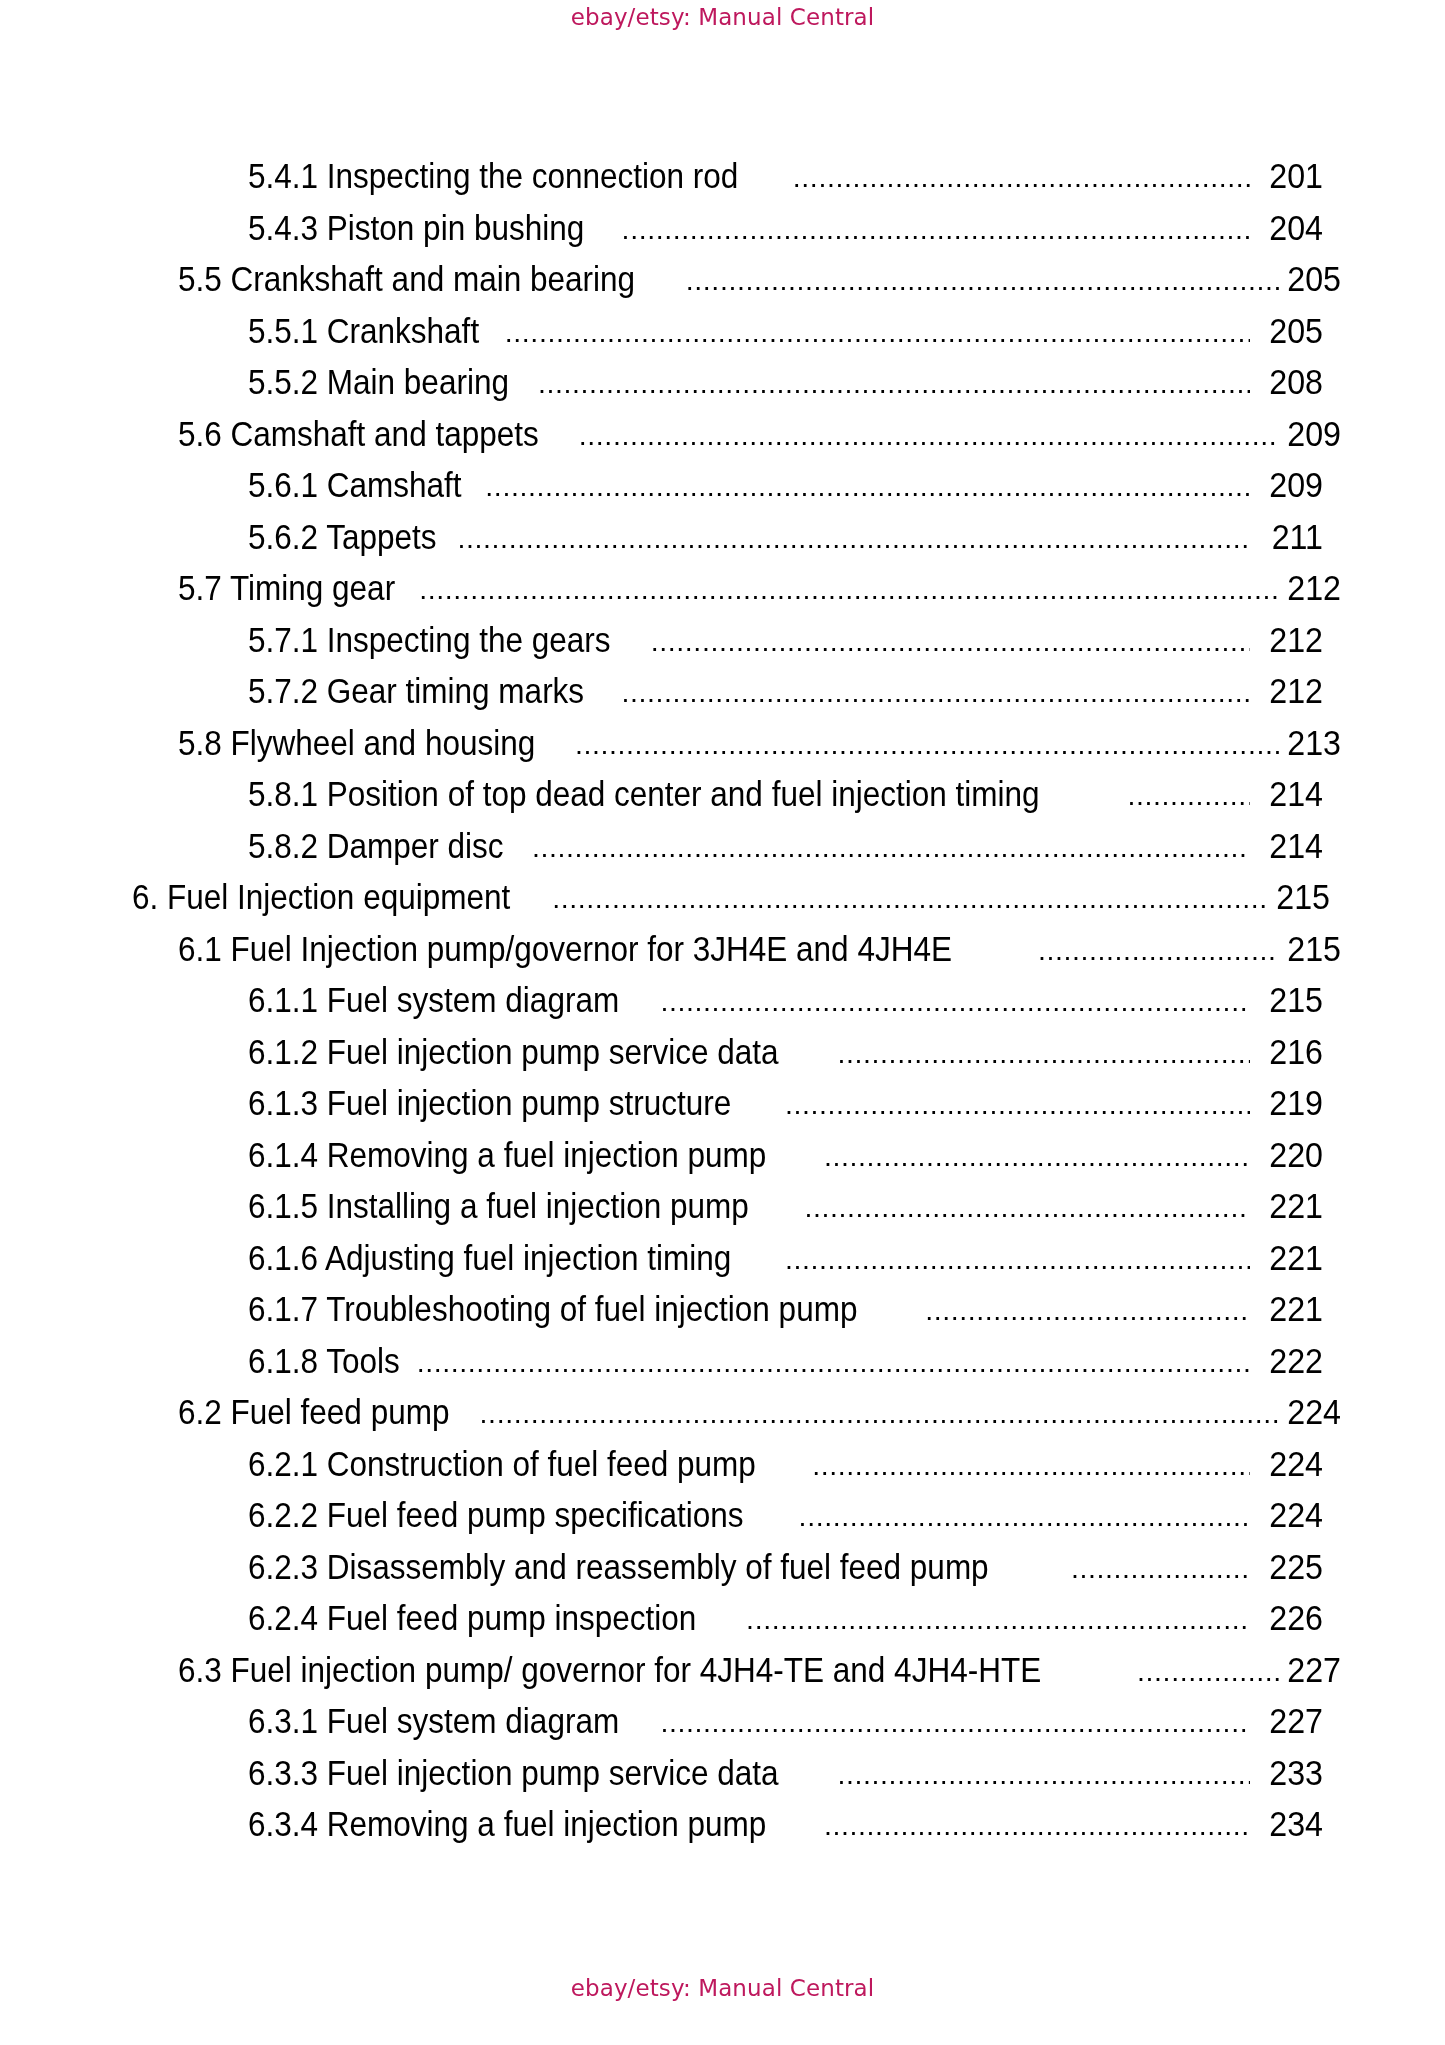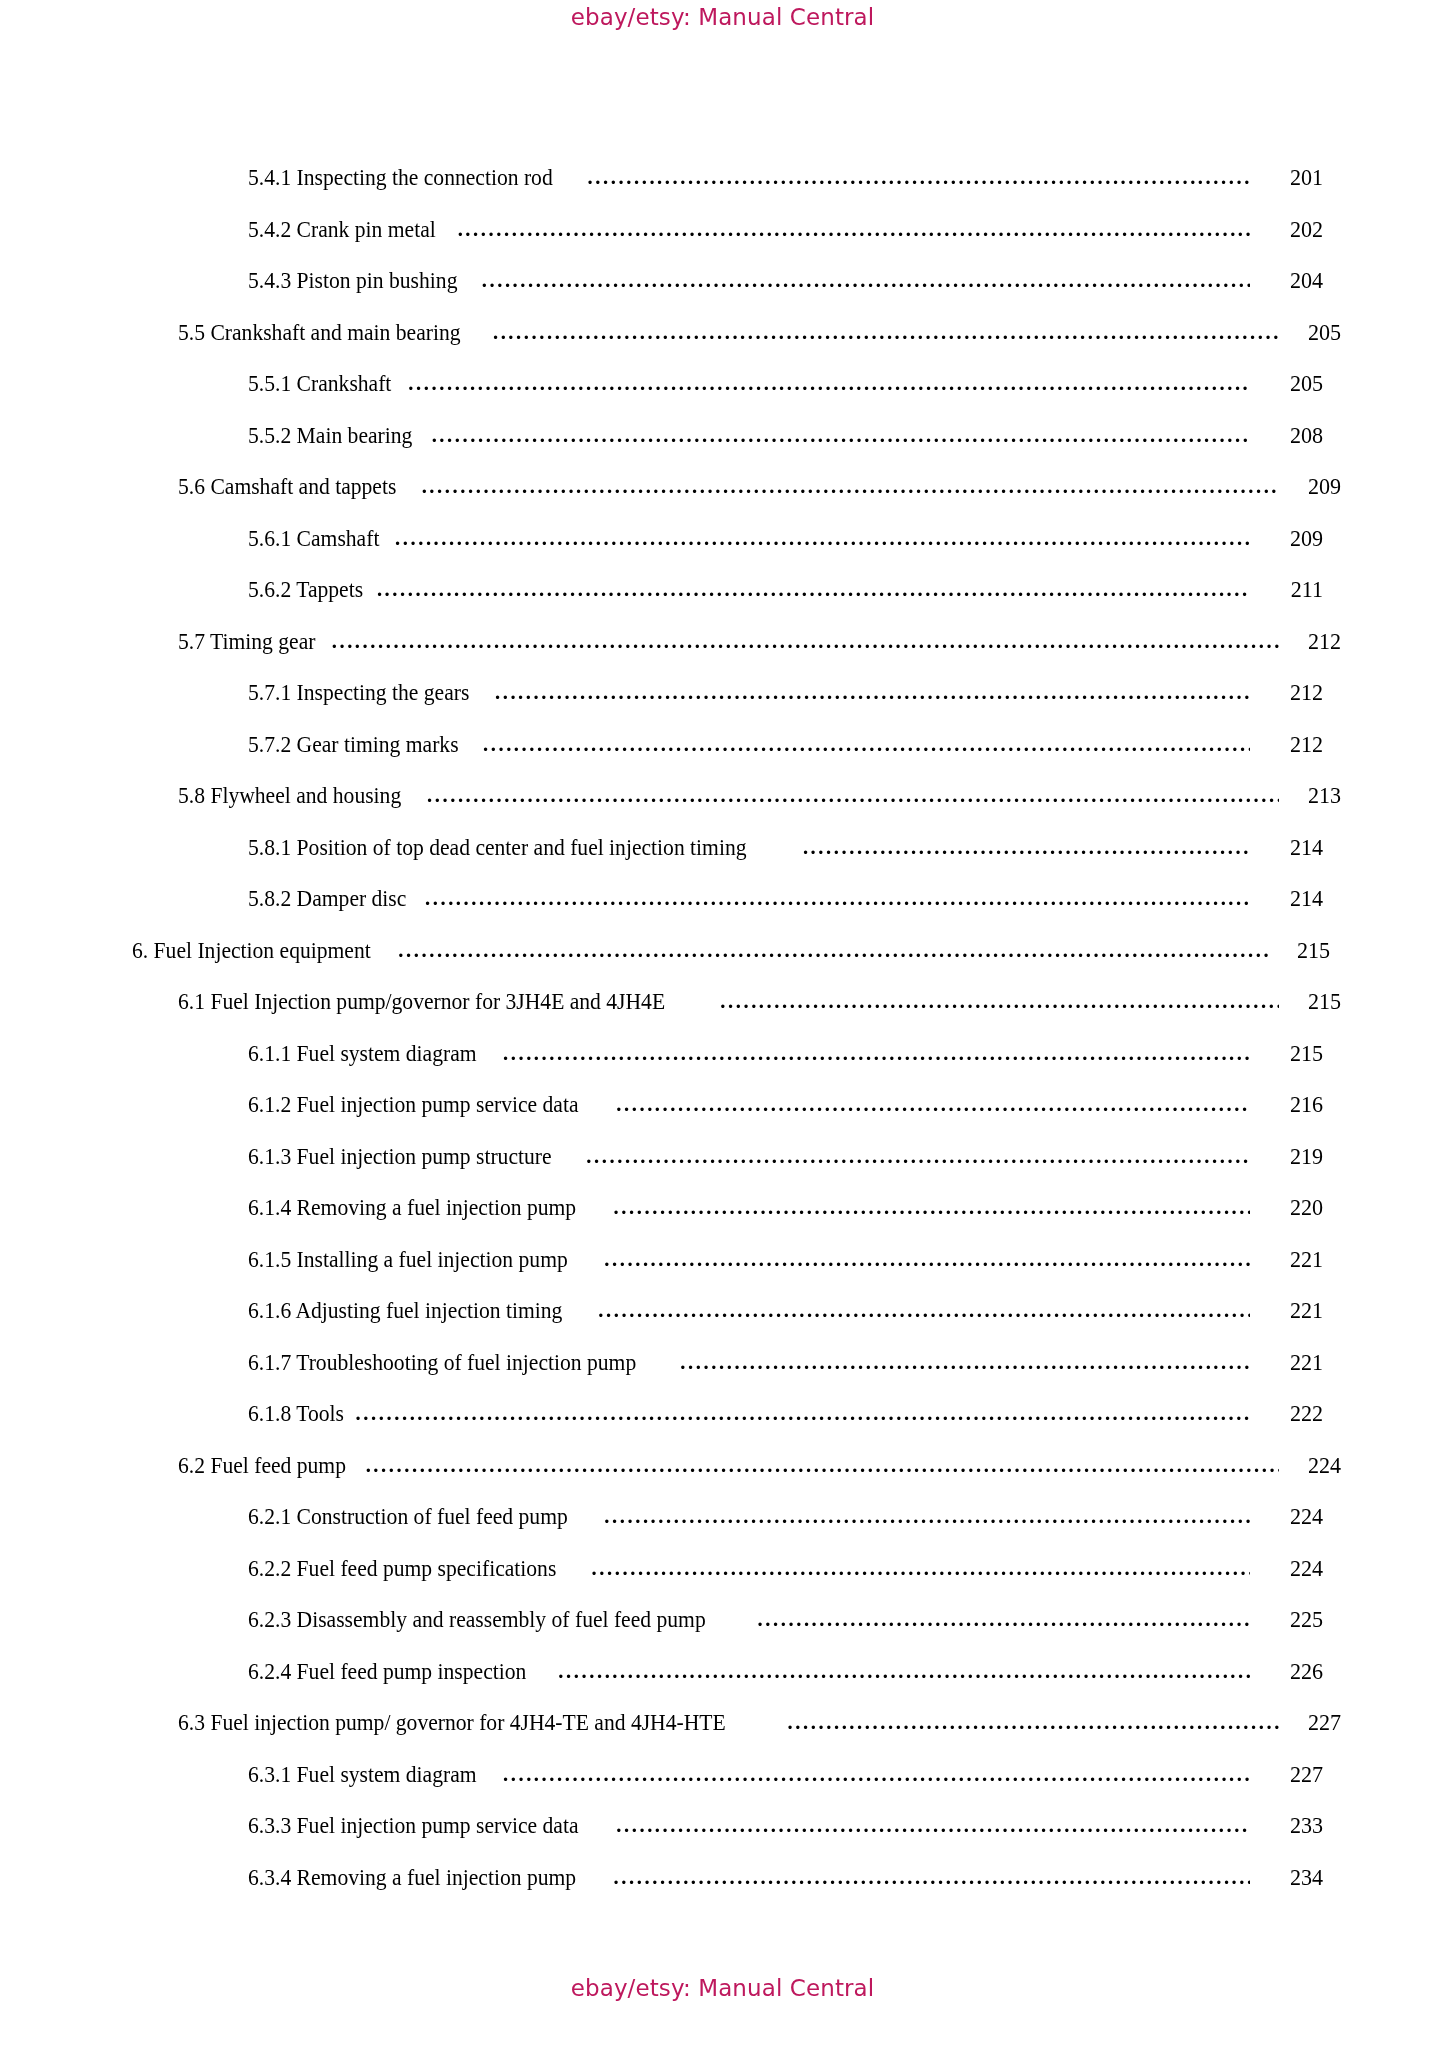--- a/index.html
+++ b/index.html
@@ -43,25 +43,25 @@
   .toc {
     position: absolute;
     top: 150px;
     left: 0;
     width: 1445px;
   }
 
   .toc-row {
     display: flex;
     align-items: baseline;
-    font-size: 24px;
+    font-size: 35px;
     line-height: 51.5px;
     height: 51.5px;
     white-space: nowrap;
-    font-family: Liberation Serif, serif;
+    font-family: Liberation Sans, sans-serif;
     font-stretch: condensed;
     transform-origin: left center;
   }
 
   
   .lvl1 { padding-left: 132px;  padding-right: 115px; }
   .lvl2 { padding-left: 178px;  padding-right: 104px; }
   .lvl3 { padding-left: 248px;  padding-right: 122px; }
 
   .toc-label {
@@ -105,25 +105,20 @@
 
   <div class="runhead top">ebay/etsy: Manual Central</div>
 
   <div class="toc" id="toc-list">
       <div class="toc-row lvl3">
         <span class="toc-label">5.4.1 Inspecting the connection rod </span>
         <span class="toc-dots"></span>
         <span class="toc-page">201</span>
       </div>
       <div class="toc-row lvl3">
-        <span class="toc-label">5.4.2 Crank pin metal </span>
-        <span class="toc-dots"></span>
-        <span class="toc-page">202</span>
-      </div>
-      <div class="toc-row lvl3">
         <span class="toc-label">5.4.3 Piston pin bushing</span>
         <span class="toc-dots"></span>
         <span class="toc-page">204</span>
       </div>
       <div class="toc-row lvl2">
         <span class="toc-label">5.5 Crankshaft and main bearing </span>
         <span class="toc-dots"></span>
         <span class="toc-page">205</span>
       </div>
       <div class="toc-row lvl3">

